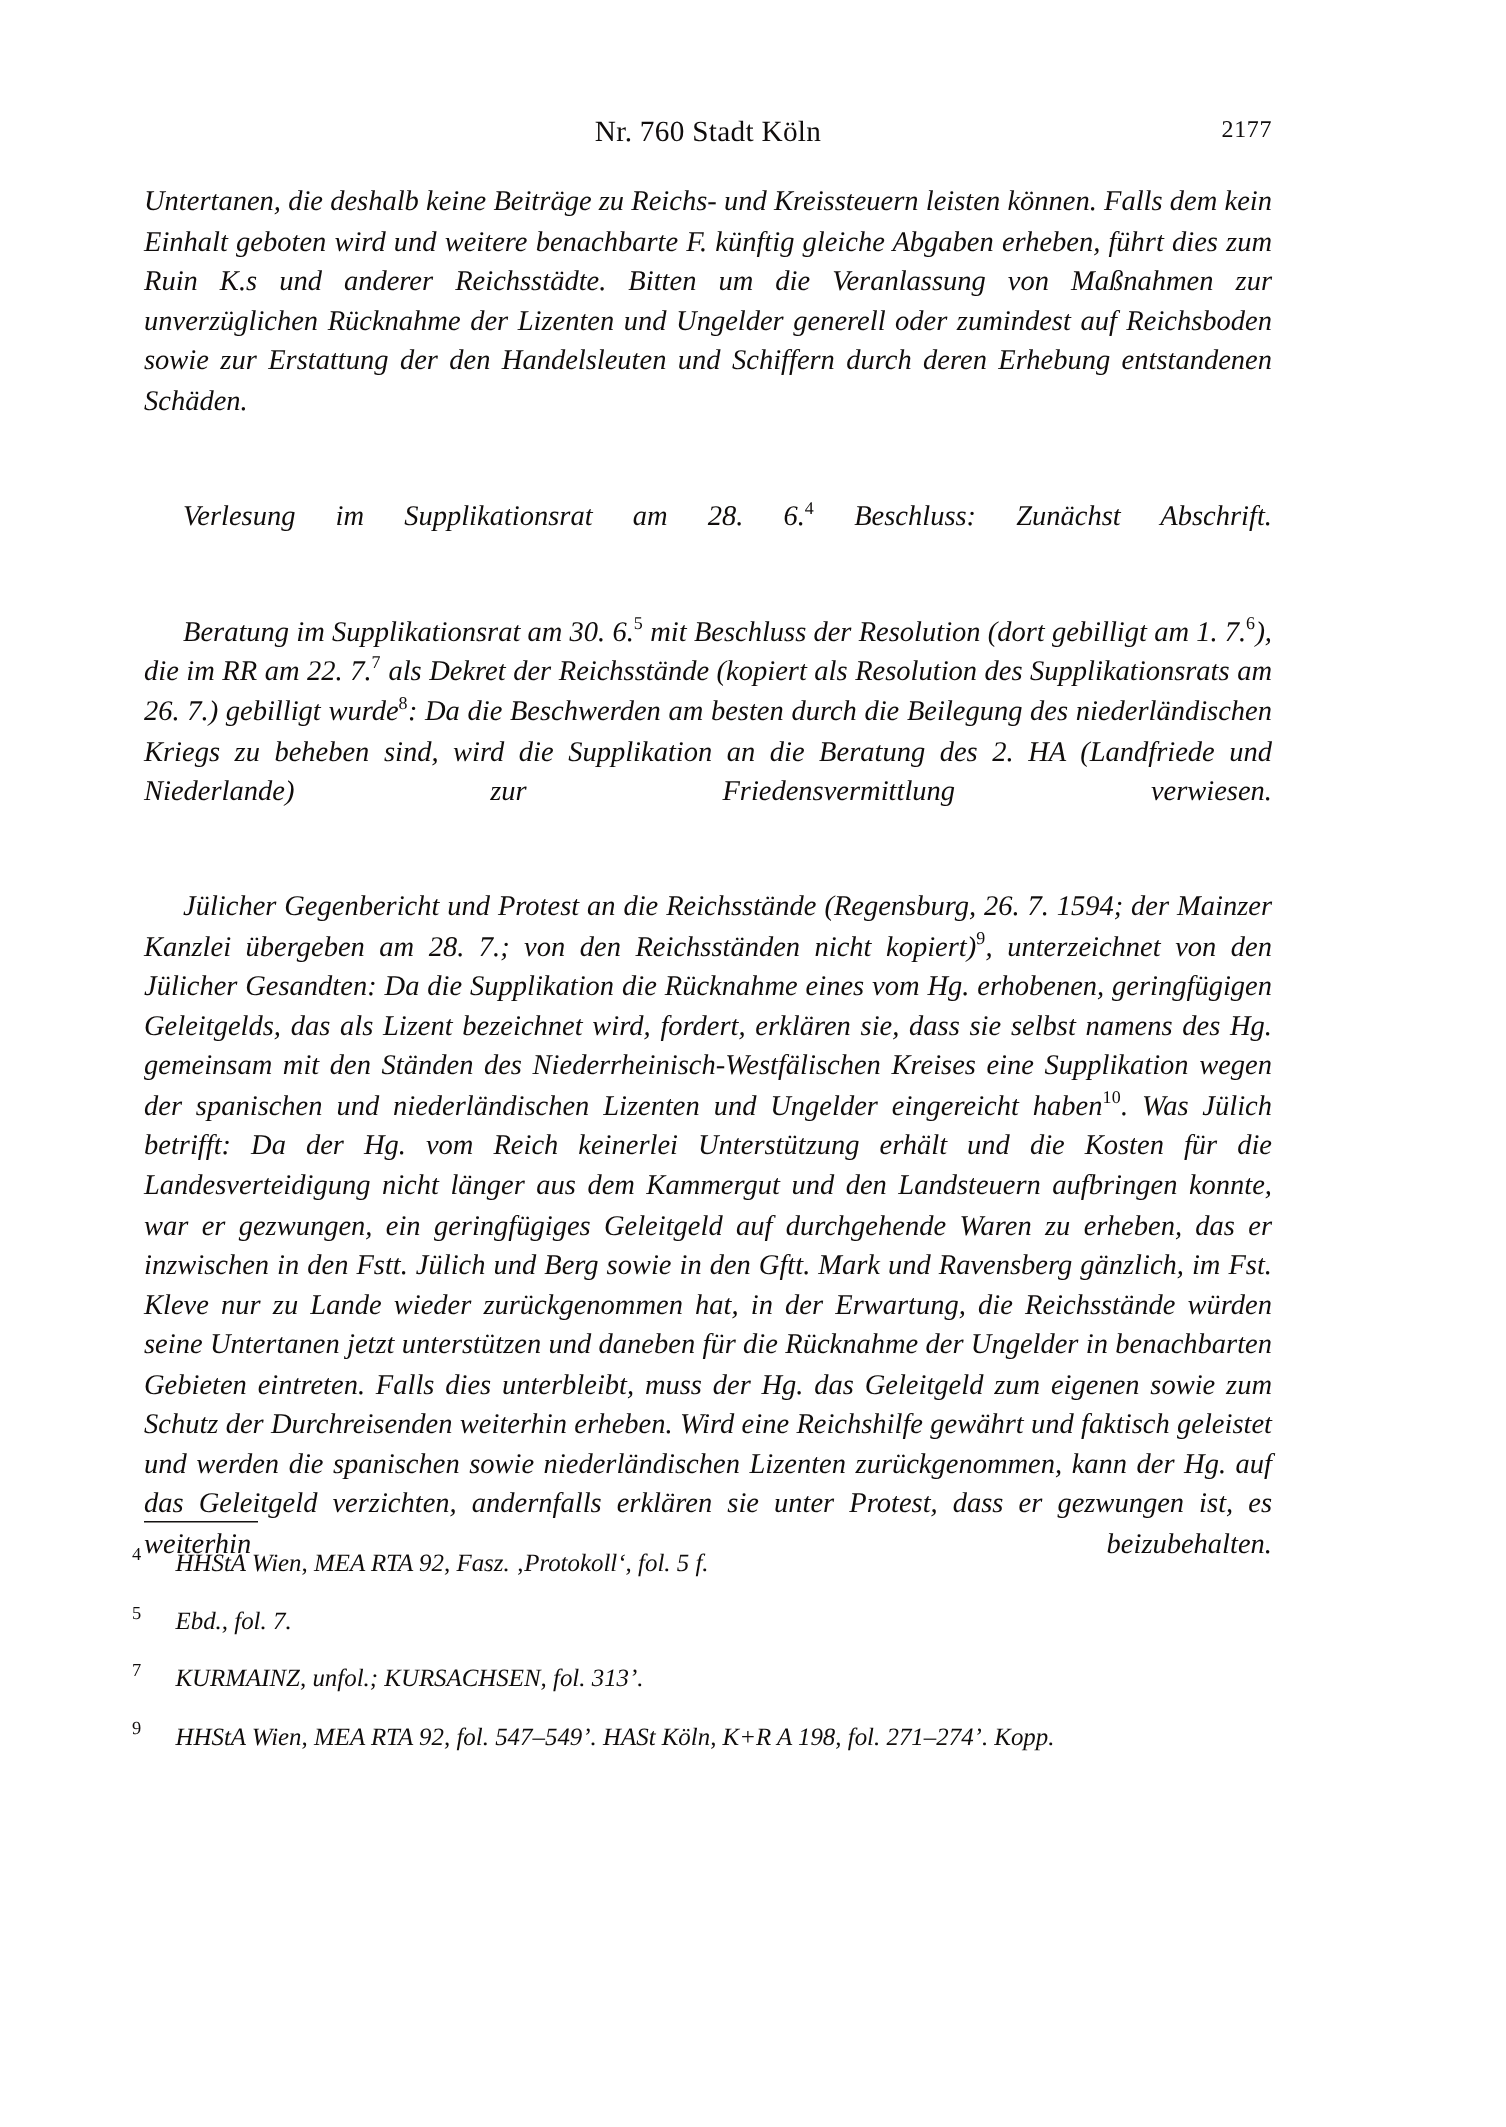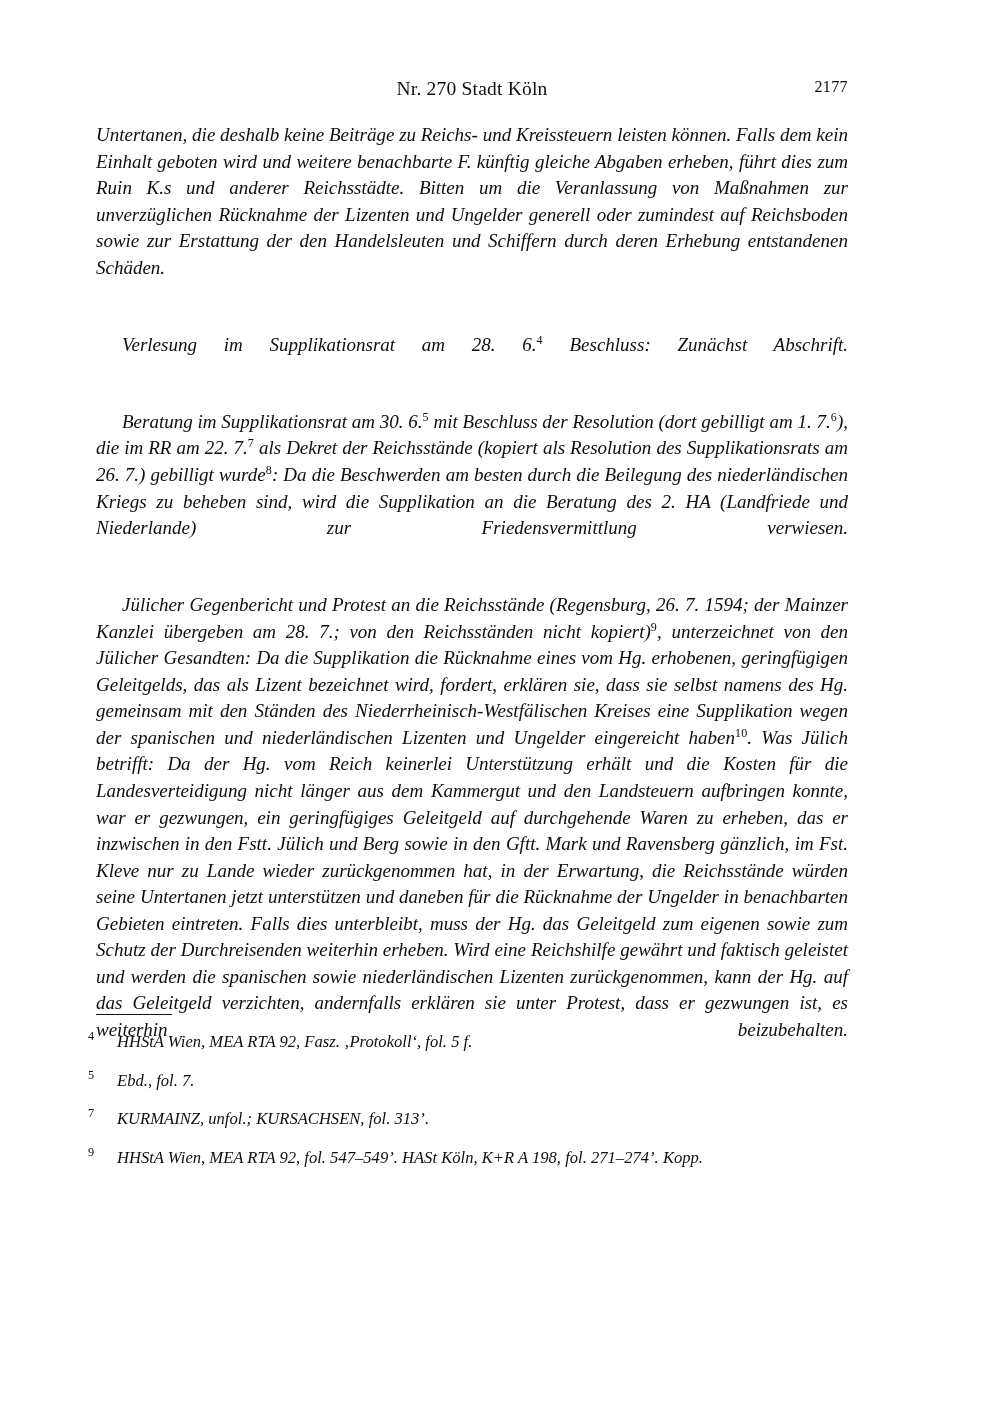--- a/index.html
+++ b/index.html
@@ -124,21 +124,21 @@
     font-style: normal;
     letter-spacing: 0.3px;
   }
 </style>
 </head>
 <body>
 
 <div class="page">
 
   <div class="running-head">
-    <span class="rh-title">Nr. 270 Stadt Köln</span>
+    <span class="rh-title">Nr. 760 Stadt Köln</span>
     <span class="rh-folio">2177</span>
   </div>
 
   <div class="body-text" id="body-text-host">
       <p class="">Untertanen, die deshalb keine Beiträge zu Reichs- und Kreissteuern leisten können. Falls dem kein Einhalt geboten wird und weitere benachbarte F. künftig gleiche Abgaben erheben, führt dies zum Ruin K.s und anderer Reichsstädte. Bitten um die Veranlassung von Maßnahmen zur unverzüglichen Rücknahme der Lizenten und Ungelder generell oder zumindest auf Reichsboden sowie zur Erstattung der den Handelsleuten und Schiffern durch deren Erhebung entstandenen Schäden.</p>
       <p class="indent">Verlesung im Supplikationsrat am 28. 6.<sup class="fn">4</sup> Beschluss: Zunächst Abschrift.</p>
       <p class="indent">Beratung im Supplikationsrat am 30. 6.<sup class="fn">5</sup> mit Beschluss der Resolution (dort gebilligt am 1. 7.<sup class="fn">6</sup>), die im RR am 22. 7.<sup class="fn">7</sup> als Dekret der Reichsstände (kopiert als Resolution des Supplikationsrats am 26. 7.) gebilligt wurde<sup class="fn">8</sup>: Da die Beschwerden am besten durch die Beilegung des niederländischen Kriegs zu beheben sind, wird die Supplikation an die Beratung des 2. HA (Landfriede und Niederlande) zur Friedensvermittlung verwiesen.</p>
       <p class="indent">Jülicher Gegenbericht und Protest an die Reichsstände (Regensburg, 26. 7. 1594; der Mainzer Kanzlei übergeben am 28. 7.; von den Reichsständen nicht kopiert)<sup class="fn">9</sup>, unterzeichnet von den Jülicher Gesandten: Da die Supplikation die Rücknahme eines vom Hg. erhobenen, geringfügigen Geleitgelds, das als Lizent bezeichnet wird, fordert, erklären sie, dass sie selbst namens des Hg. gemeinsam mit den Ständen des Niederrheinisch-Westfälischen Kreises eine Supplikation wegen der spanischen und niederländischen Lizenten und Ungelder eingereicht haben<sup class="fn">10</sup>. Was Jülich betrifft: Da der Hg. vom Reich keinerlei Unterstützung erhält und die Kosten für die Landesverteidigung nicht länger aus dem Kammergut und den Landsteuern aufbringen konnte, war er gezwungen, ein geringfügiges Geleitgeld auf durchgehende Waren zu erheben, das er inzwischen in den Fstt. Jülich und Berg sowie in den Gftt. Mark und Ravensberg gänzlich, im Fst. Kleve nur zu Lande wieder zurückgenommen hat, in der Erwartung, die Reichsstände würden seine Untertanen jetzt unterstützen und daneben für die Rücknahme der Ungelder in benachbarten Gebieten eintreten. Falls dies unterbleibt, muss der Hg. das Geleitgeld zum eigenen sowie zum Schutz der Durchreisenden weiterhin erheben. Wird eine Reichshilfe gewährt und faktisch geleistet und werden die spanischen sowie niederländischen Lizenten zurückgenommen, kann der Hg. auf das Geleitgeld verzichten, andernfalls erklären sie unter Protest, dass er gezwungen ist, es weiterhin beizubehalten.</p>
     </div>
 

